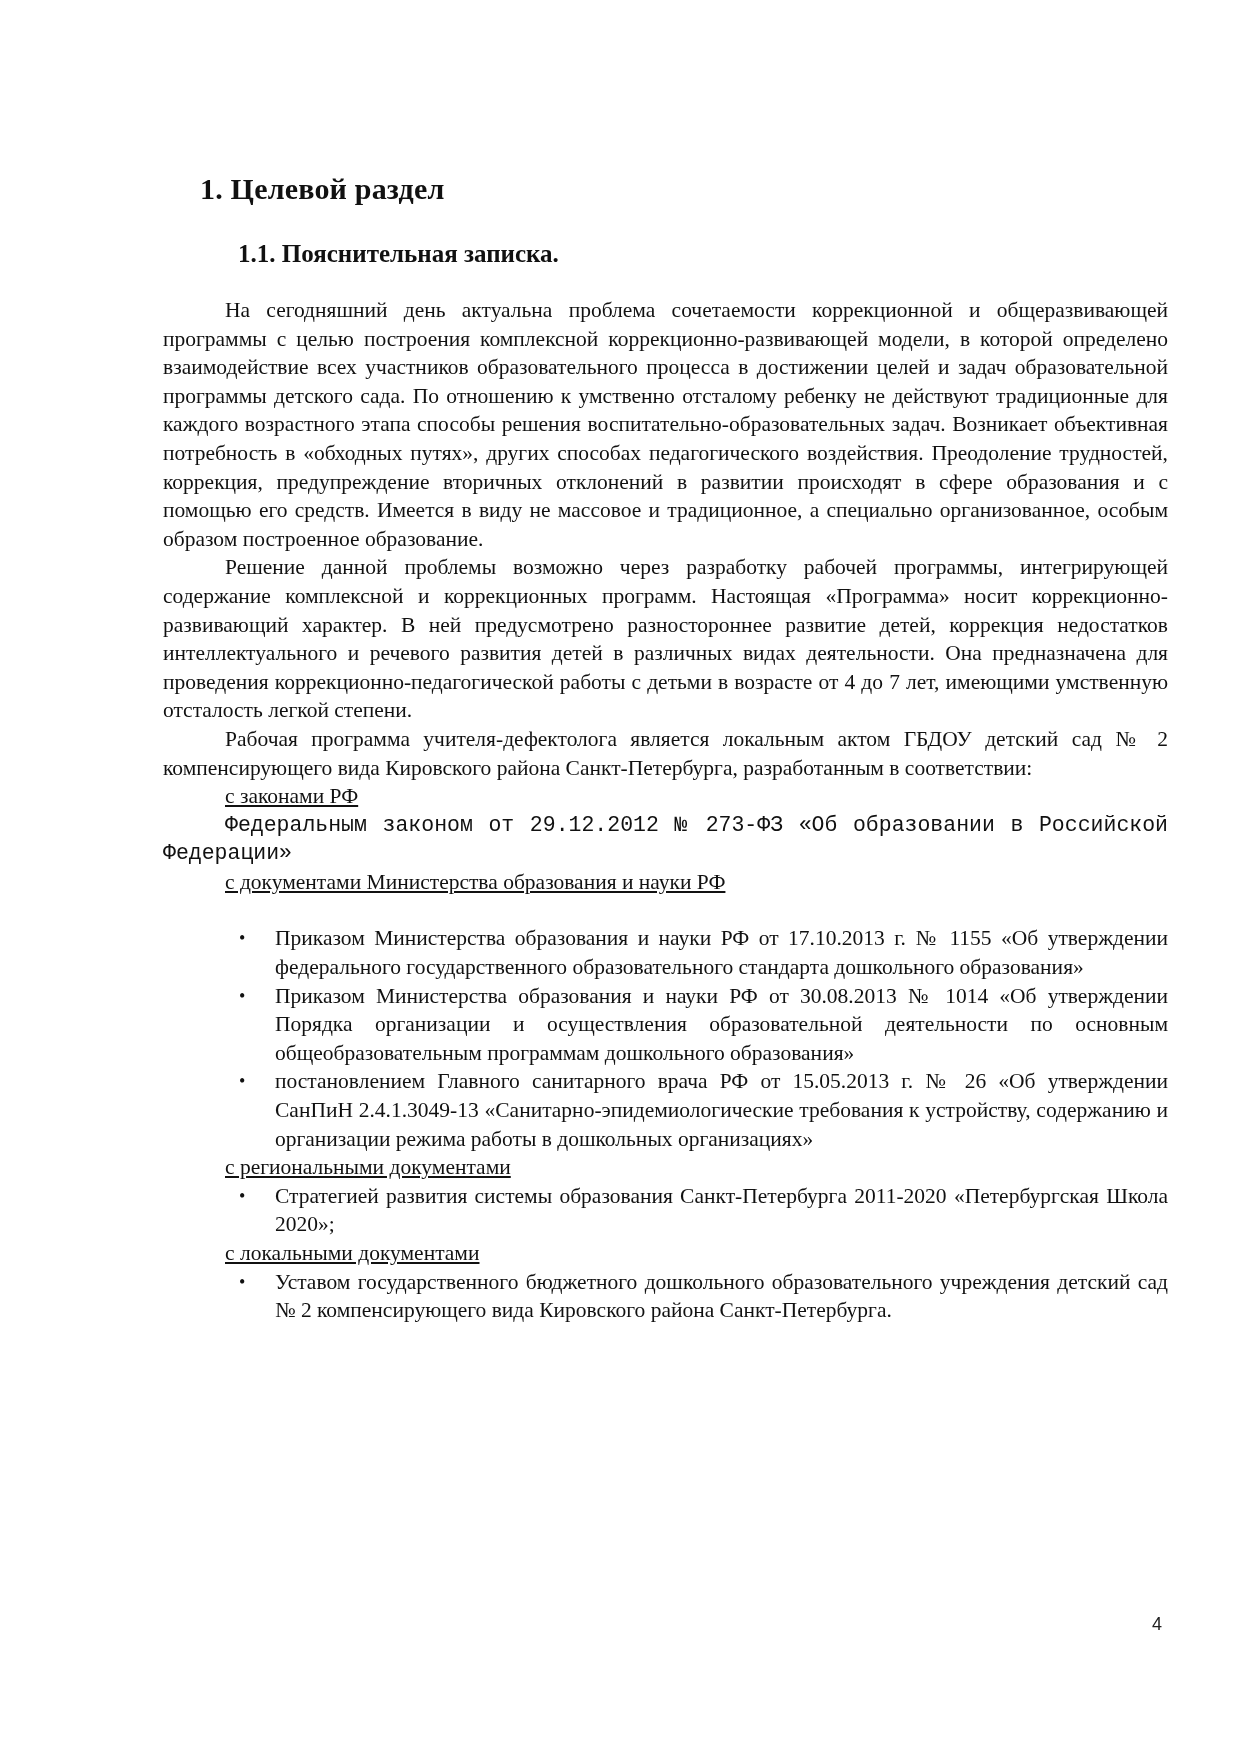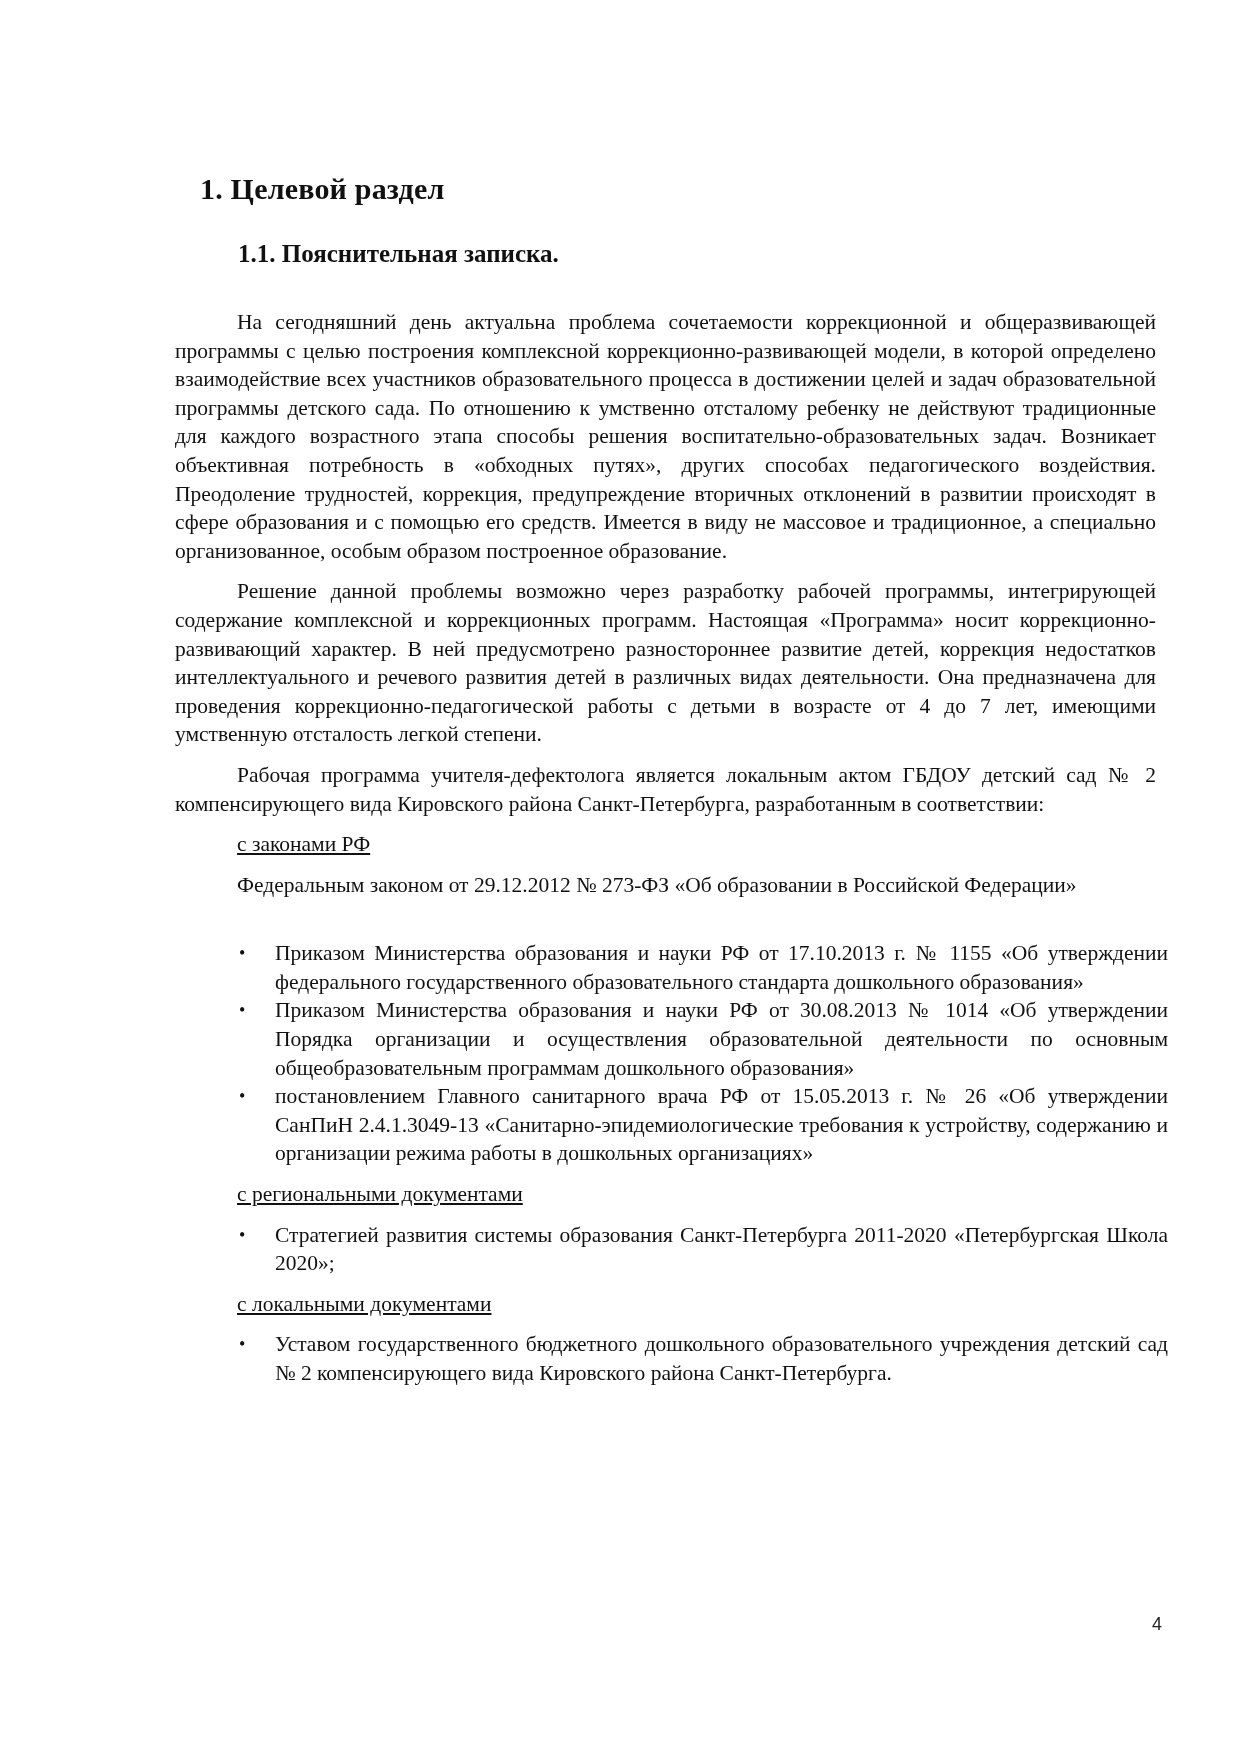--- a/index.html
+++ b/index.html
@@ -14,25 +14,25 @@
       font-size: 30px; font-weight: bold; letter-spacing: 0.2px;
     }
     .h2 {
       position: absolute; left: 238px; top: 240px;
       font-size: 25px; font-weight: bold;
     }
     .body {
       position: absolute; left: 163px; top: 296px; width: 1005px;
       font-size: 21.5px; line-height: 28.6px; text-align: justify;
     }
-    .body p { margin: 12px; text-indent: 62px; }
+    .body p { margin: 0; text-indent: 62px; }
     .section-label {
       text-decoration: underline; text-indent: 0; margin: 0; font-family: Liberation Serif, serif;
     }
-    .law-item { margin: 0 0 0 72px; text-indent: 0; }
+    .law-item { margin: 0 0 0 72px; text-indent: 0; font-family: Liberation Mono, monospace; }
     .spacer { height: 28px; }
     ul.doc-list { margin: 0; padding: 0; list-style: none; }
     ul.doc-list li {
       position: relative; padding-left: 112px; text-indent: 0; text-align: justify;
     }
     ul.doc-list li .bullet {
       position: absolute; left: 76px; top: 0; font-size: 18px;
     }
     .page-number {
       position: absolute; left: 1152px; top: 1614px;
@@ -48,20 +48,21 @@
   <div class="h2">1.1. Пояснительная записка.</div>
 
   <div class="body">
     <p>На сегодняшний день актуальна проблема сочетаемости коррекционной и общеразвивающей программы с целью построения комплексной коррекционно-развивающей модели, в которой определено взаимодействие всех участников образовательного процесса в достижении целей и задач образовательной программы детского сада. По отношению к умственно отсталому ребенку не действуют традиционные для каждого возрастного этапа способы решения воспитательно-образовательных задач. Возникает объективная потребность в «обходных путях», других способах педагогического воздействия. Преодоление трудностей, коррекция, предупреждение вторичных отклонений в развитии происходят в сфере образования и с помощью его средств. Имеется в виду не массовое и традиционное, а специально организованное, особым образом построенное образование.</p>
     <p>Решение данной проблемы возможно через разработку рабочей программы, интегрирующей содержание комплексной и коррекционных программ. Настоящая «Программа» носит коррекционно-развивающий характер. В ней предусмотрено разностороннее развитие детей, коррекция недостатков интеллектуального и речевого развития детей в различных видах деятельности. Она предназначена для проведения коррекционно-педагогической работы с детьми в возрасте от 4 до 7 лет, имеющими умственную отсталость легкой степени.</p>
     <p>Рабочая программа учителя-дефектолога является локальным актом ГБДОУ детский сад № 2 компенсирующего вида Кировского района Санкт-Петербурга, разработанным в соответствии:</p>
 
     <p class="section-label">с законами РФ</p>
     <p class="law-item">Федеральным законом от 29.12.2012 № 273-ФЗ «Об образовании в Российской Федерации»</p>
 
+    <p class="section-label">с документами Министерства образования и науки РФ</p>
     <div class="spacer"></div>
     <ul class="doc-list">
       <li>
         <span class="bullet">•</span>
         <span>Приказом Министерства образования и науки РФ от 17.10.2013 г. № 1155 «Об утверждении федерального государственного образовательного стандарта дошкольного образования»</span>
       </li>
       <li>
         <span class="bullet">•</span>
         <span>Приказом Министерства образования и науки РФ от 30.08.2013 № 1014 «Об утверждении Порядка организации и осуществления образовательной деятельности по основным общеобразовательным программам дошкольного образования»</span>
       </li>

